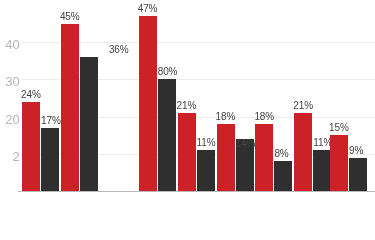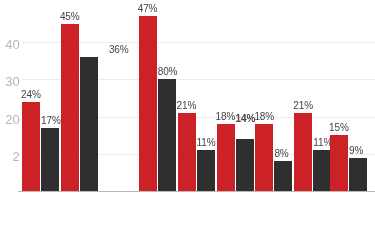--- a/index.html
+++ b/index.html
@@ -131,21 +131,21 @@
       <div class="bar-group" style="left: 177.6px; width: 37px;">
         <div class="bar red" style="height: 78.12px; background: rgb(204, 33, 39);"></div>
         <div class="bar-label red-lbl" style="bottom: 80.12px; color: rgb(67, 67, 67);">21%</div>
         <div class="bar dark" style="height: 40.92px; background: rgb(47, 47, 47);"></div>
         <div class="bar-label dark-lbl" style="bottom: 42.92px; color: rgb(67, 67, 67);">11%</div>
       </div>
       <div class="bar-group" style="left: 216.5px; width: 37px;">
         <div class="bar red" style="height: 66.96px; background: rgb(204, 33, 39);"></div>
         <div class="bar-label red-lbl" style="bottom: 68.96px; color: rgb(67, 67, 67);">18%</div>
         <div class="bar dark" style="height: 52.08px; background: rgb(47, 47, 47);"></div>
-        <div class="bar-label dark-lbl" style="bottom: 67px; color: rgb(67, 67, 67); font-weight: bold;">14%</div>
+        <div class="bar-label dark-lbl" style="bottom: 42px; color: rgb(67, 67, 67);">14%</div>
       </div>
       <div class="bar-group" style="left: 255.4px; width: 37px;">
         <div class="bar red" style="height: 66.96px; background: rgb(204, 33, 39);"></div>
         <div class="bar-label red-lbl" style="bottom: 68.96px; color: rgb(67, 67, 67);">18%</div>
         <div class="bar dark" style="height: 29.76px; background: rgb(47, 47, 47);"></div>
         <div class="bar-label dark-lbl" style="bottom: 31.76px; color: rgb(67, 67, 67);">8%</div>
       </div>
       <div class="bar-group" style="left: 294.3px; width: 37px;">
         <div class="bar red" style="height: 78.12px; background: rgb(204, 33, 39);"></div>
         <div class="bar-label red-lbl" style="bottom: 80.12px; color: rgb(67, 67, 67);">21%</div>

